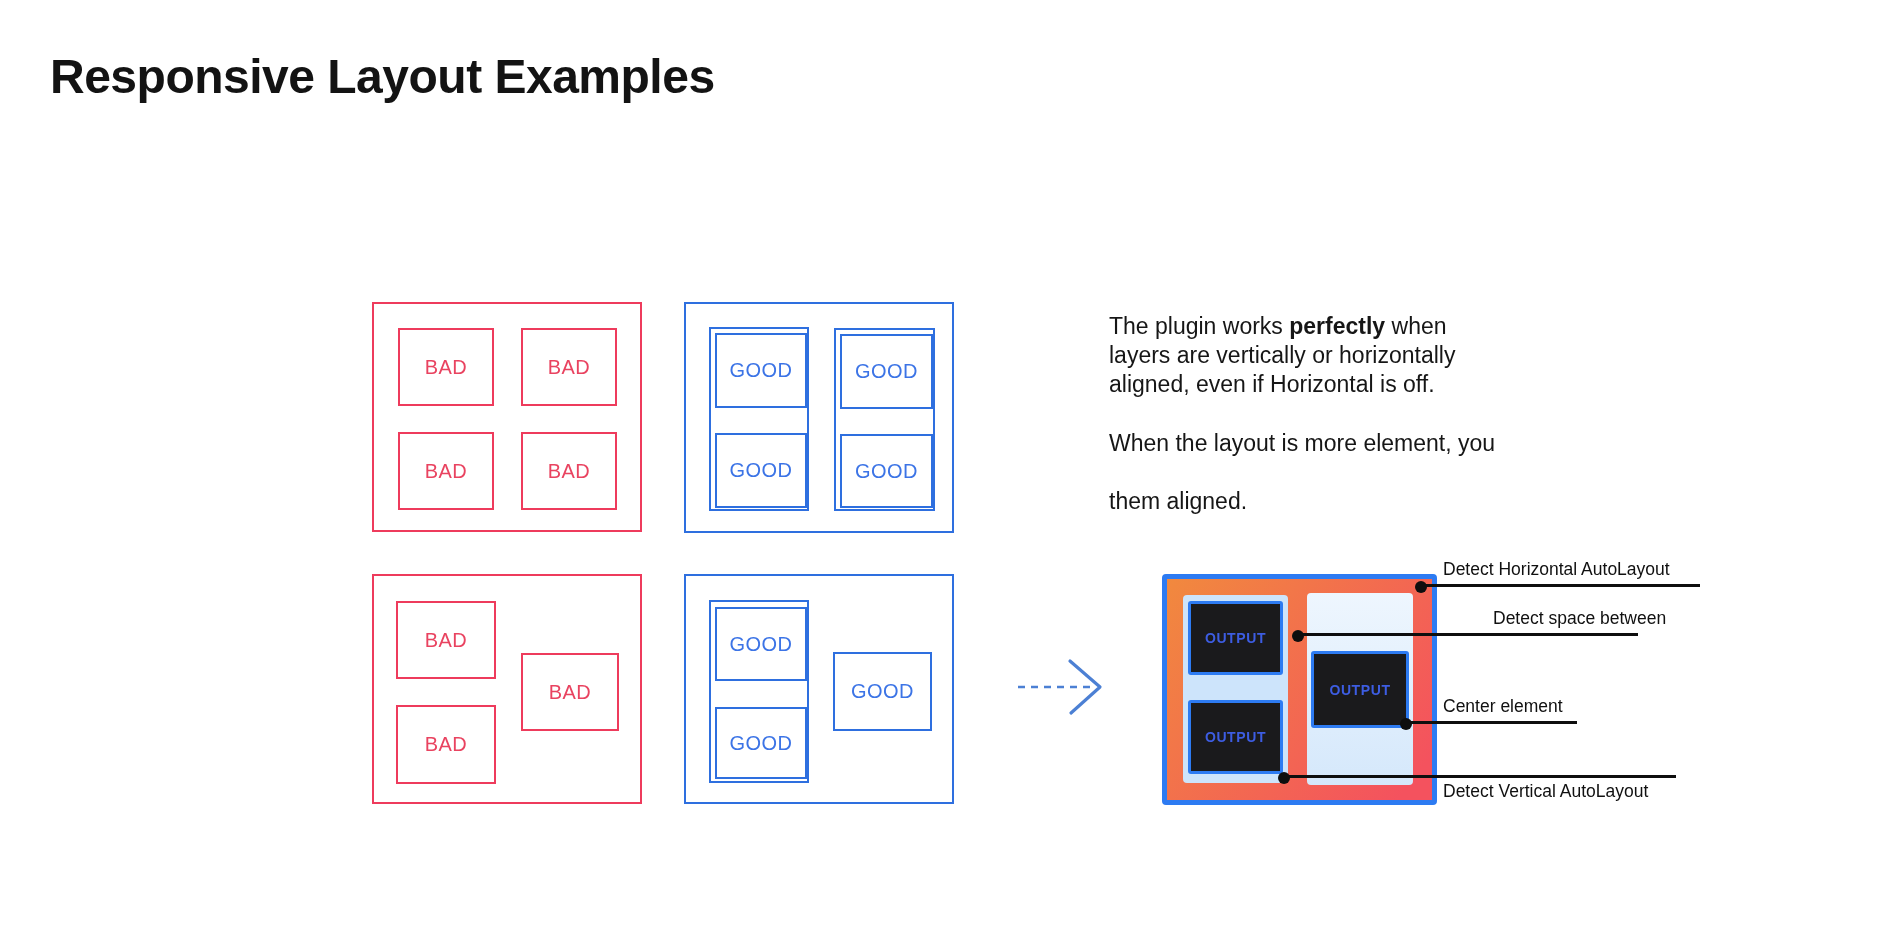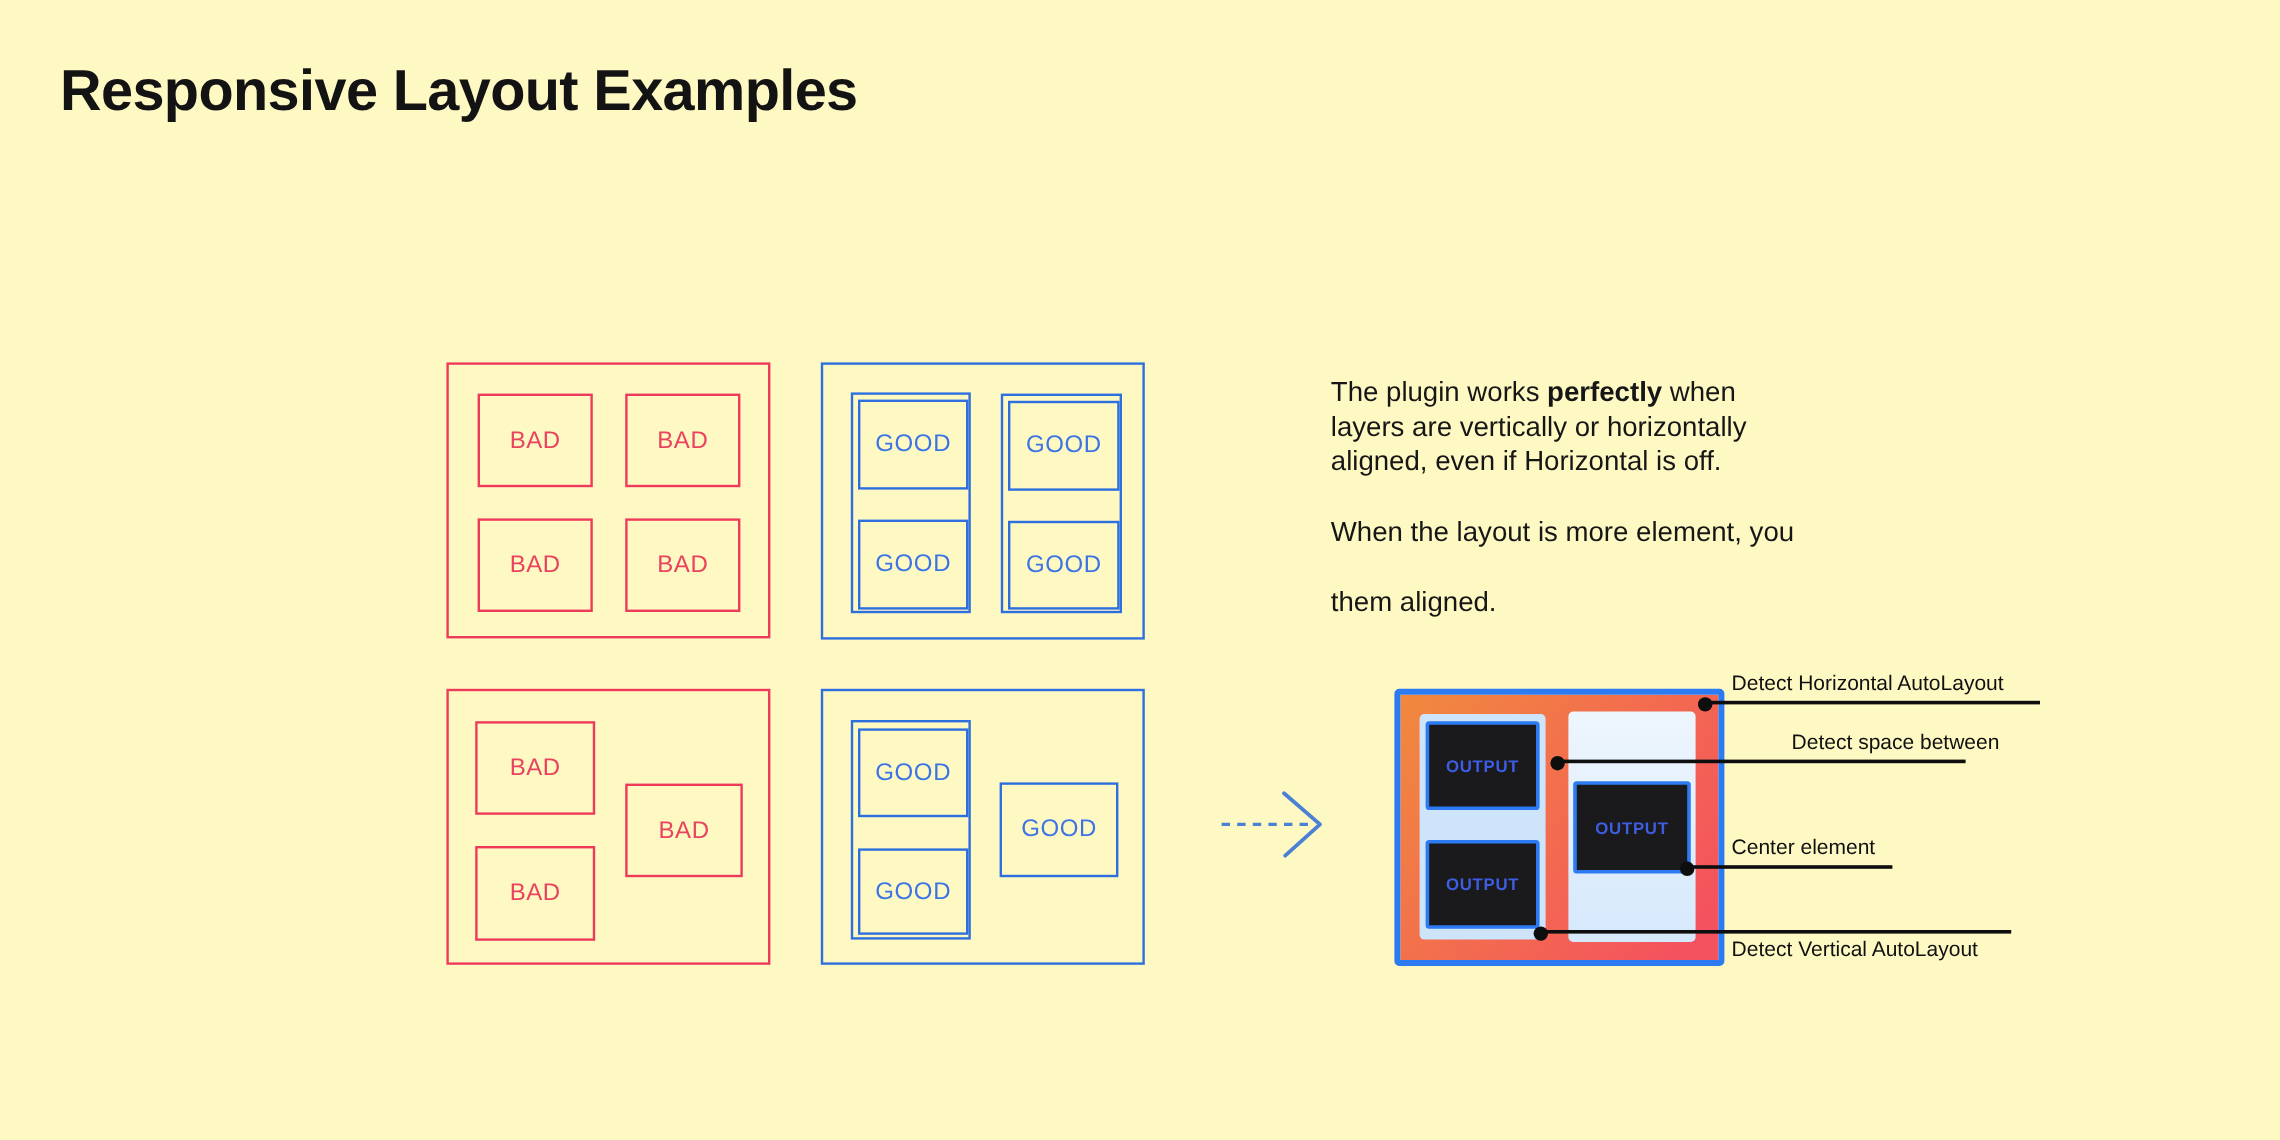--- a/index.html
+++ b/index.html
@@ -1,21 +1,21 @@
 <!DOCTYPE html>
 <html><head>
 <meta charset="utf-8">
 <style>
   * { box-sizing: border-box; margin: 0; padding: 0; }
   html, body { background: #f0ead9; }
   .canvas {
     position: relative;
     width: 1900px;
     height: 950px;
-    background: #fef9c3;
+    background: #ffffff;
     font-family: "Liberation Sans", sans-serif;
     overflow: hidden;
   }
   .abs { position: absolute; }
   .title {
     position: absolute;
     left: 50px; top: 50px;
     font-size: 48px; line-height: 54px;
     font-weight: 800;
     letter-spacing: -0.5px;

